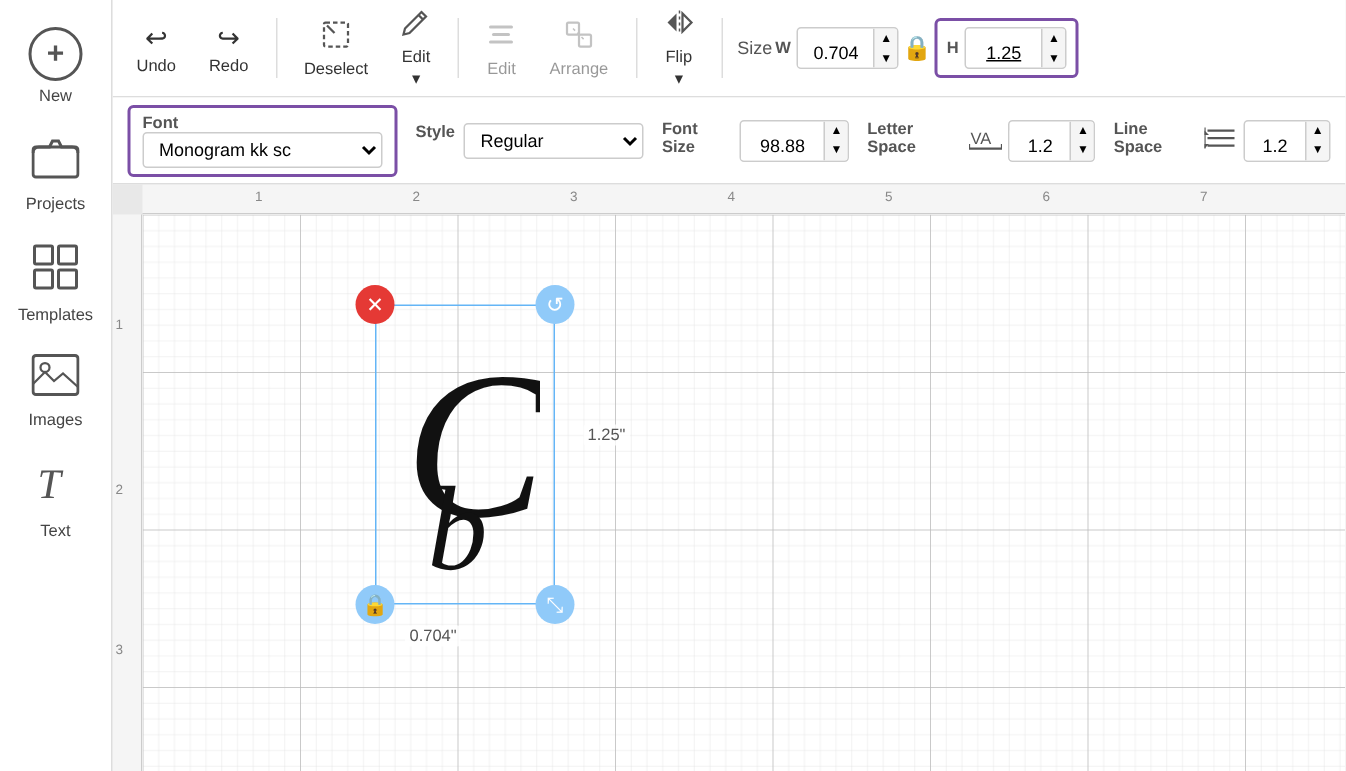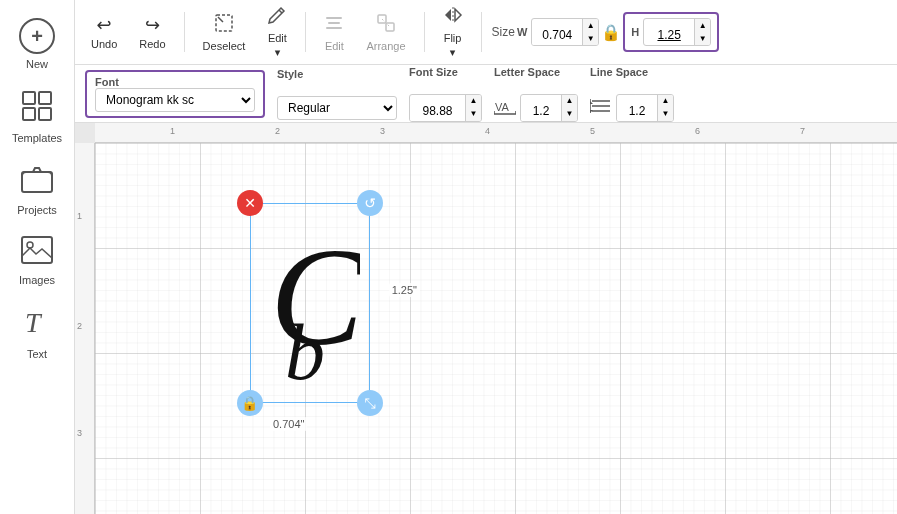--- a/index.html
+++ b/index.html
@@ -78,22 +78,22 @@
       background: #ffffff;
       border-bottom: 1px solid #ddd;
       padding: 4px 10px;
       display: flex;
       align-items: center;
       gap: 12px;
       height: 58px;
     }
     .prop-group {
       display: flex;
-      flex-direction: column;
-      gap: 16px;
+      flex-direction: row;
+      gap: 6px;
     }
     .prop-label { font-size: 11px; color: #555; font-weight: bold; }
     .prop-control { display: flex; align-items: center; gap: 4px; }
 
     .font-box {
       border: 2px solid #7b4fa6;
       border-radius: 4px;
       padding: 4px 8px;
     }
     .font-select {
@@ -280,40 +280,40 @@
 
     select { outline: none; }
   </style>
 </head>
 <body>
 
 <div class="sidebar">
   <div class="sidebar-item">
     <div class="icon-circle">+</div>
     <span>New</span>
+  </div>
+  <div class="sidebar-item">
+    <div class="icon-svg">
+      <svg width="32" height="30" viewBox="0 0 32 30">
+          <rect x="1" y="8" width="30" height="20" rx="2" fill="none" stroke="#555" stroke-width="2"></rect>
+          <path d="M1 12 Q1 8 5 8 L12 8 L14 4 L18 4 L20 8 L27 8 Q31 8 31 12" fill="none" stroke="#555" stroke-width="2"></path>
+        </svg>
+    </div>
+    <span>Projects</span>
   </div>
   <div class="sidebar-item">
     <div class="icon-svg">
       <svg width="32" height="32" viewBox="0 0 32 32">
           <rect x="2" y="2" width="12" height="12" rx="1" fill="none" stroke="#555" stroke-width="2"></rect>
           <rect x="18" y="2" width="12" height="12" rx="1" fill="none" stroke="#555" stroke-width="2"></rect>
           <rect x="2" y="18" width="12" height="12" rx="1" fill="none" stroke="#555" stroke-width="2"></rect>
           <rect x="18" y="18" width="12" height="12" rx="1" fill="none" stroke="#555" stroke-width="2"></rect>
         </svg>
     </div>
     <span>Templates</span>
-  </div>
-  <div class="sidebar-item">
-    <div class="icon-svg">
-      <svg width="32" height="30" viewBox="0 0 32 30">
-          <rect x="1" y="8" width="30" height="20" rx="2" fill="none" stroke="#555" stroke-width="2"></rect>
-          <path d="M1 12 Q1 8 5 8 L12 8 L14 4 L18 4 L20 8 L27 8 Q31 8 31 12" fill="none" stroke="#555" stroke-width="2"></path>
-        </svg>
-    </div>
-    <span>Projects</span>
   </div>
   <div class="sidebar-item">
     <div class="icon-svg">
       <svg width="32" height="28" viewBox="0 0 32 28">
           <rect x="1" y="1" width="30" height="26" rx="2" fill="none" stroke="#555" stroke-width="2"></rect>
           <circle cx="9" cy="9" r="3" fill="none" stroke="#555" stroke-width="1.5"></circle>
           <path d="M1 20 L9 12 L15 18 L21 13 L31 22" fill="none" stroke="#555" stroke-width="1.5"></path>
         </svg>
     </div>
     <span>Images</span>

